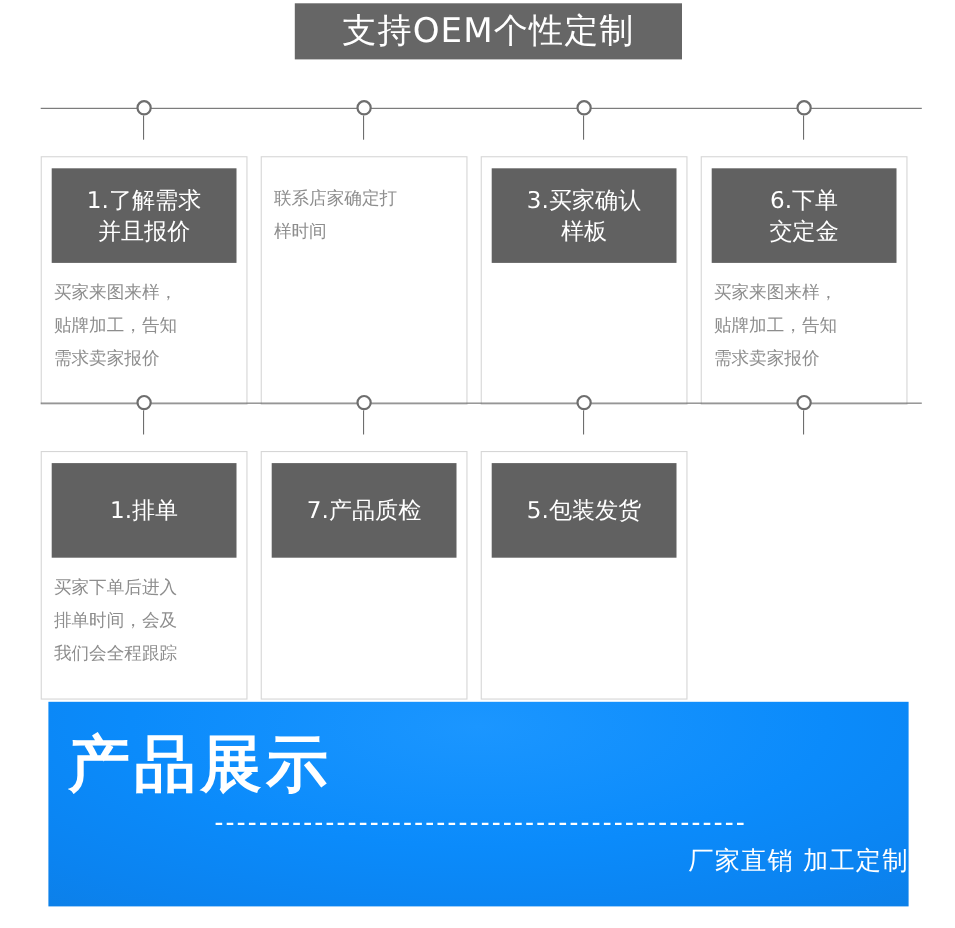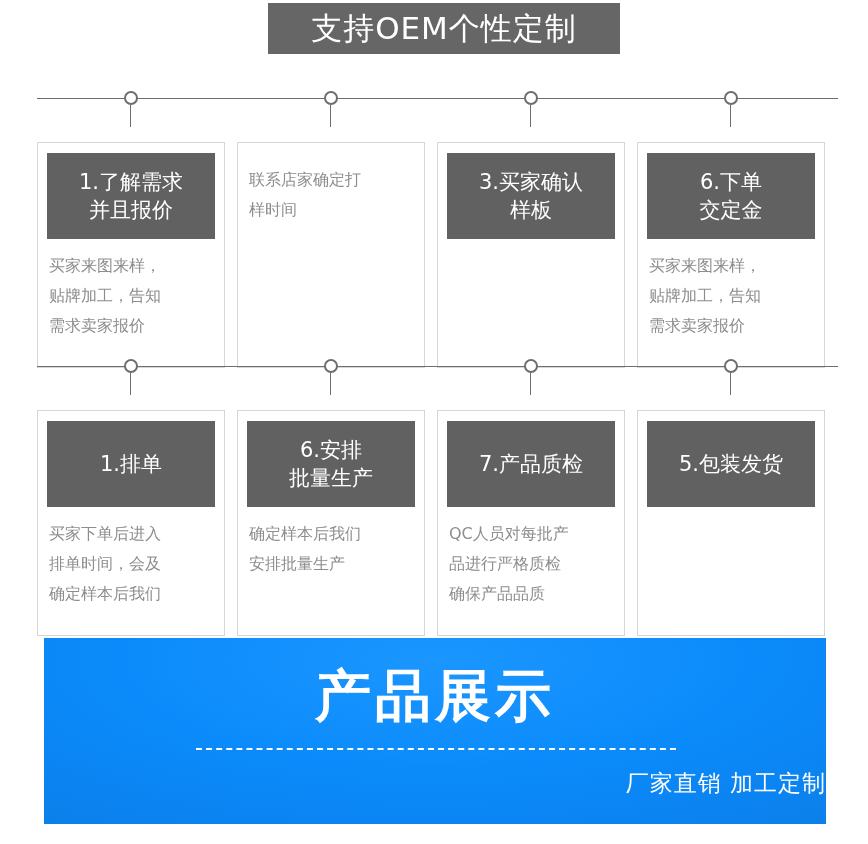--- a/index.html
+++ b/index.html
@@ -144,24 +144,23 @@
     left: 44px;
     top: 638px;
     width: 782px;
     height: 186px;
     background:
       radial-gradient(ellipse 90% 130% at 50% 12%, #1b96ff 0%, #0b8bfb 45%, #0b83f0 75%, #0d7de2 100%);
     overflow: hidden;
   }
   .product-banner-title {
     position: absolute;
-    left: 0;
+    left: 18px;
     top: 25px;
     width: 100%;
-    text-align: center;
     color: #ffffff;
     font-size: 56px;
     font-weight: bold;
     letter-spacing: 4px;
     line-height: 66px;
   }
   .product-banner-divider {
     position: absolute;
     left: 152px;
     top: 110px;
@@ -274,43 +273,28 @@
     </div>
 
     <div class="cards">
       <div class="card">
         <div class="card-head">
           <div class="card-head-text">1.排单</div>
         </div>
         <div class="card-body">
           <div class="card-body-text">买家下单后进入
 排单时间，会及
-确定样本后我们</div>
-        </div>
-      </div>
-
-      <div class="card">
-        <div class="card-head">
-          <div class="card-head-text">6.安排
-批量生产</div>
-        </div>
-        <div class="card-body">
-          <div class="card-body-text">确定样本后我们
-安排批量生产</div>
-        </div>
-      </div>
+我们会全程跟踪</div>
+        </div>
+      </div>
+
 
       <div class="card">
         <div class="card-head">
           <div class="card-head-text">7.产品质检</div>
-        </div>
-        <div class="card-body">
-          <div class="card-body-text">QC人员对每批产
-品进行严格质检
-确保产品品质</div>
         </div>
       </div>
 
       <div class="card">
         <div class="card-head">
           <div class="card-head-text">5.包装发货</div>
         </div>
       </div>
     </div>
   </div>

